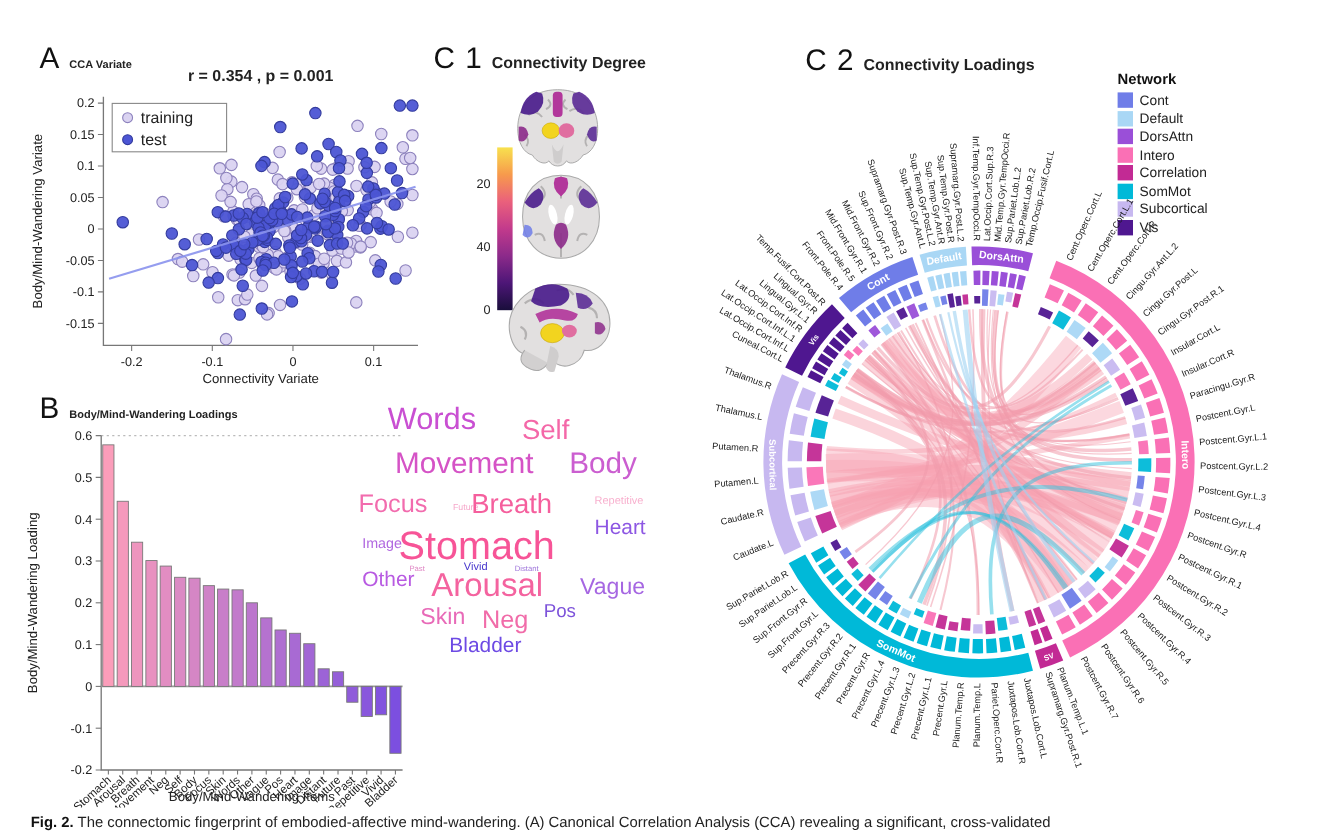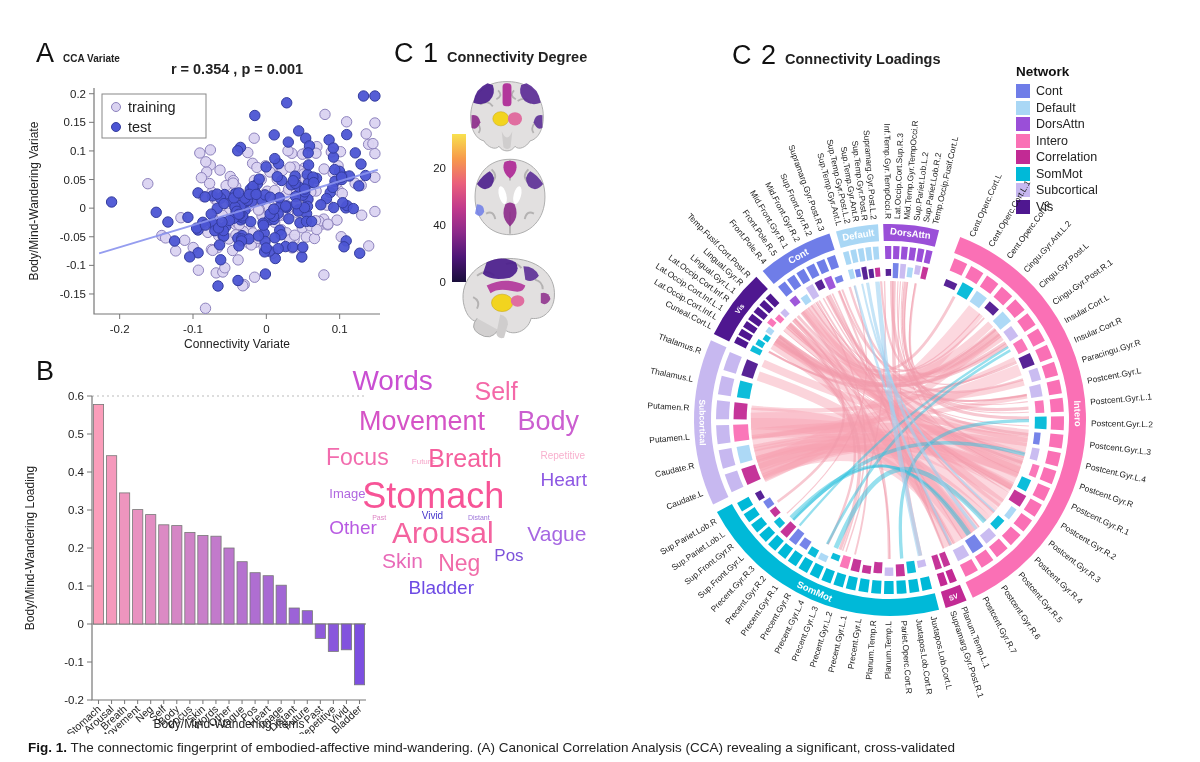--- a/index.html
+++ b/index.html
@@ -405,20 +405,21 @@
       <line x1="75.13333333333331" y1="195.3518987341772" x2="353.8" y2="111.81772151898736" stroke="#8a93ee" stroke-width="2" opacity="0.9"></line>
       <rect x="78" y="36" width="104" height="44" fill="#fff" stroke="#888"></rect>
       <circle cx="92" cy="49" r="4.5" fill="#dad3f1" stroke="#8d82bd"></circle>
       <text x="104" y="54" font-size="14.5" fill="#222">training</text>
       <circle cx="92" cy="69" r="4.5" fill="#4c55d4" stroke="#343c9e"></circle>
       <text x="104" y="74" font-size="14.5" fill="#222">test</text>
     </svg>
 
 <div class="panel-header" style="left:36px;top:356px;">
   <span class="panel-letter">B</span>
+  <span class="panel-title">Body/Mind-Wandering Loadings</span>
 </div>
 <svg id="barchart" class="abs" style="left:20px;top:378px;" width="352" height="356">
       <line x1="72" y1="18" x2="346" y2="18" stroke="#bbb" stroke-dasharray="2,3"></line>
       <path d="M72,18 L72,322 L346,322" fill="none" stroke="#777" stroke-width="1.2"></path>
       <line x1="67" y1="322" x2="72" y2="322" stroke="#777"></line>
       <text x="64" y="326" font-size="11.5" fill="#222" text-anchor="end">-0.2</text>
       <line x1="67" y1="284" x2="72" y2="284" stroke="#777"></line>
       <text x="64" y="288" font-size="11.5" fill="#222" text-anchor="end">-0.1</text>
       <line x1="67" y1="246" x2="72" y2="246" stroke="#777"></line>
       <text x="64" y="250" font-size="11.5" fill="#222" text-anchor="end">0</text>
@@ -936,17 +937,17 @@
         <text x="162.8257981134805" y="447.75857047570906" font-size="8.4" fill="#1a1a1a" text-anchor="end" transform="rotate(338.6 162.8 445.3)">Caudate.L</text>
         <text x="154.25072716525594" y="420.142328869909" font-size="8.4" fill="#1a1a1a" text-anchor="end" transform="rotate(346.9 154.3 417.6)">Caudate.R</text>
         <text x="149.7271232268266" y="391.5814176518608" font-size="8.4" fill="#1a1a1a" text-anchor="end" transform="rotate(355.1 149.7 389.1)">Putamen.L</text>
         <text x="149.3486123528721" y="362.66696846611103" font-size="8.4" fill="#1a1a1a" text-anchor="end" transform="rotate(363.4 149.3 360.2)">Putamen.R</text>
         <text x="153.12302866863064" y="333.997430212551" font-size="8.4" fill="#1a1a1a" text-anchor="end" transform="rotate(371.6 153.1 331.5)">Thalamus.L</text>
         <text x="160.97225222523565" y="306.1661828140702" font-size="8.4" fill="#1a1a1a" text-anchor="end" transform="rotate(379.9 161.0 303.7)">Thalamus.R</text>
       </g>
     </svg>
 
 <div id="caption">
-  <b>Fig. 1.</b>
+  <b>Fig. 2.</b>
   <span>The connectomic fingerprint of embodied-affective mind-wandering. (A) Canonical Correlation Analysis (CCA) revealing a significant, cross-validated</span>
 </div>
 
 </div>
 
 </body></html>

